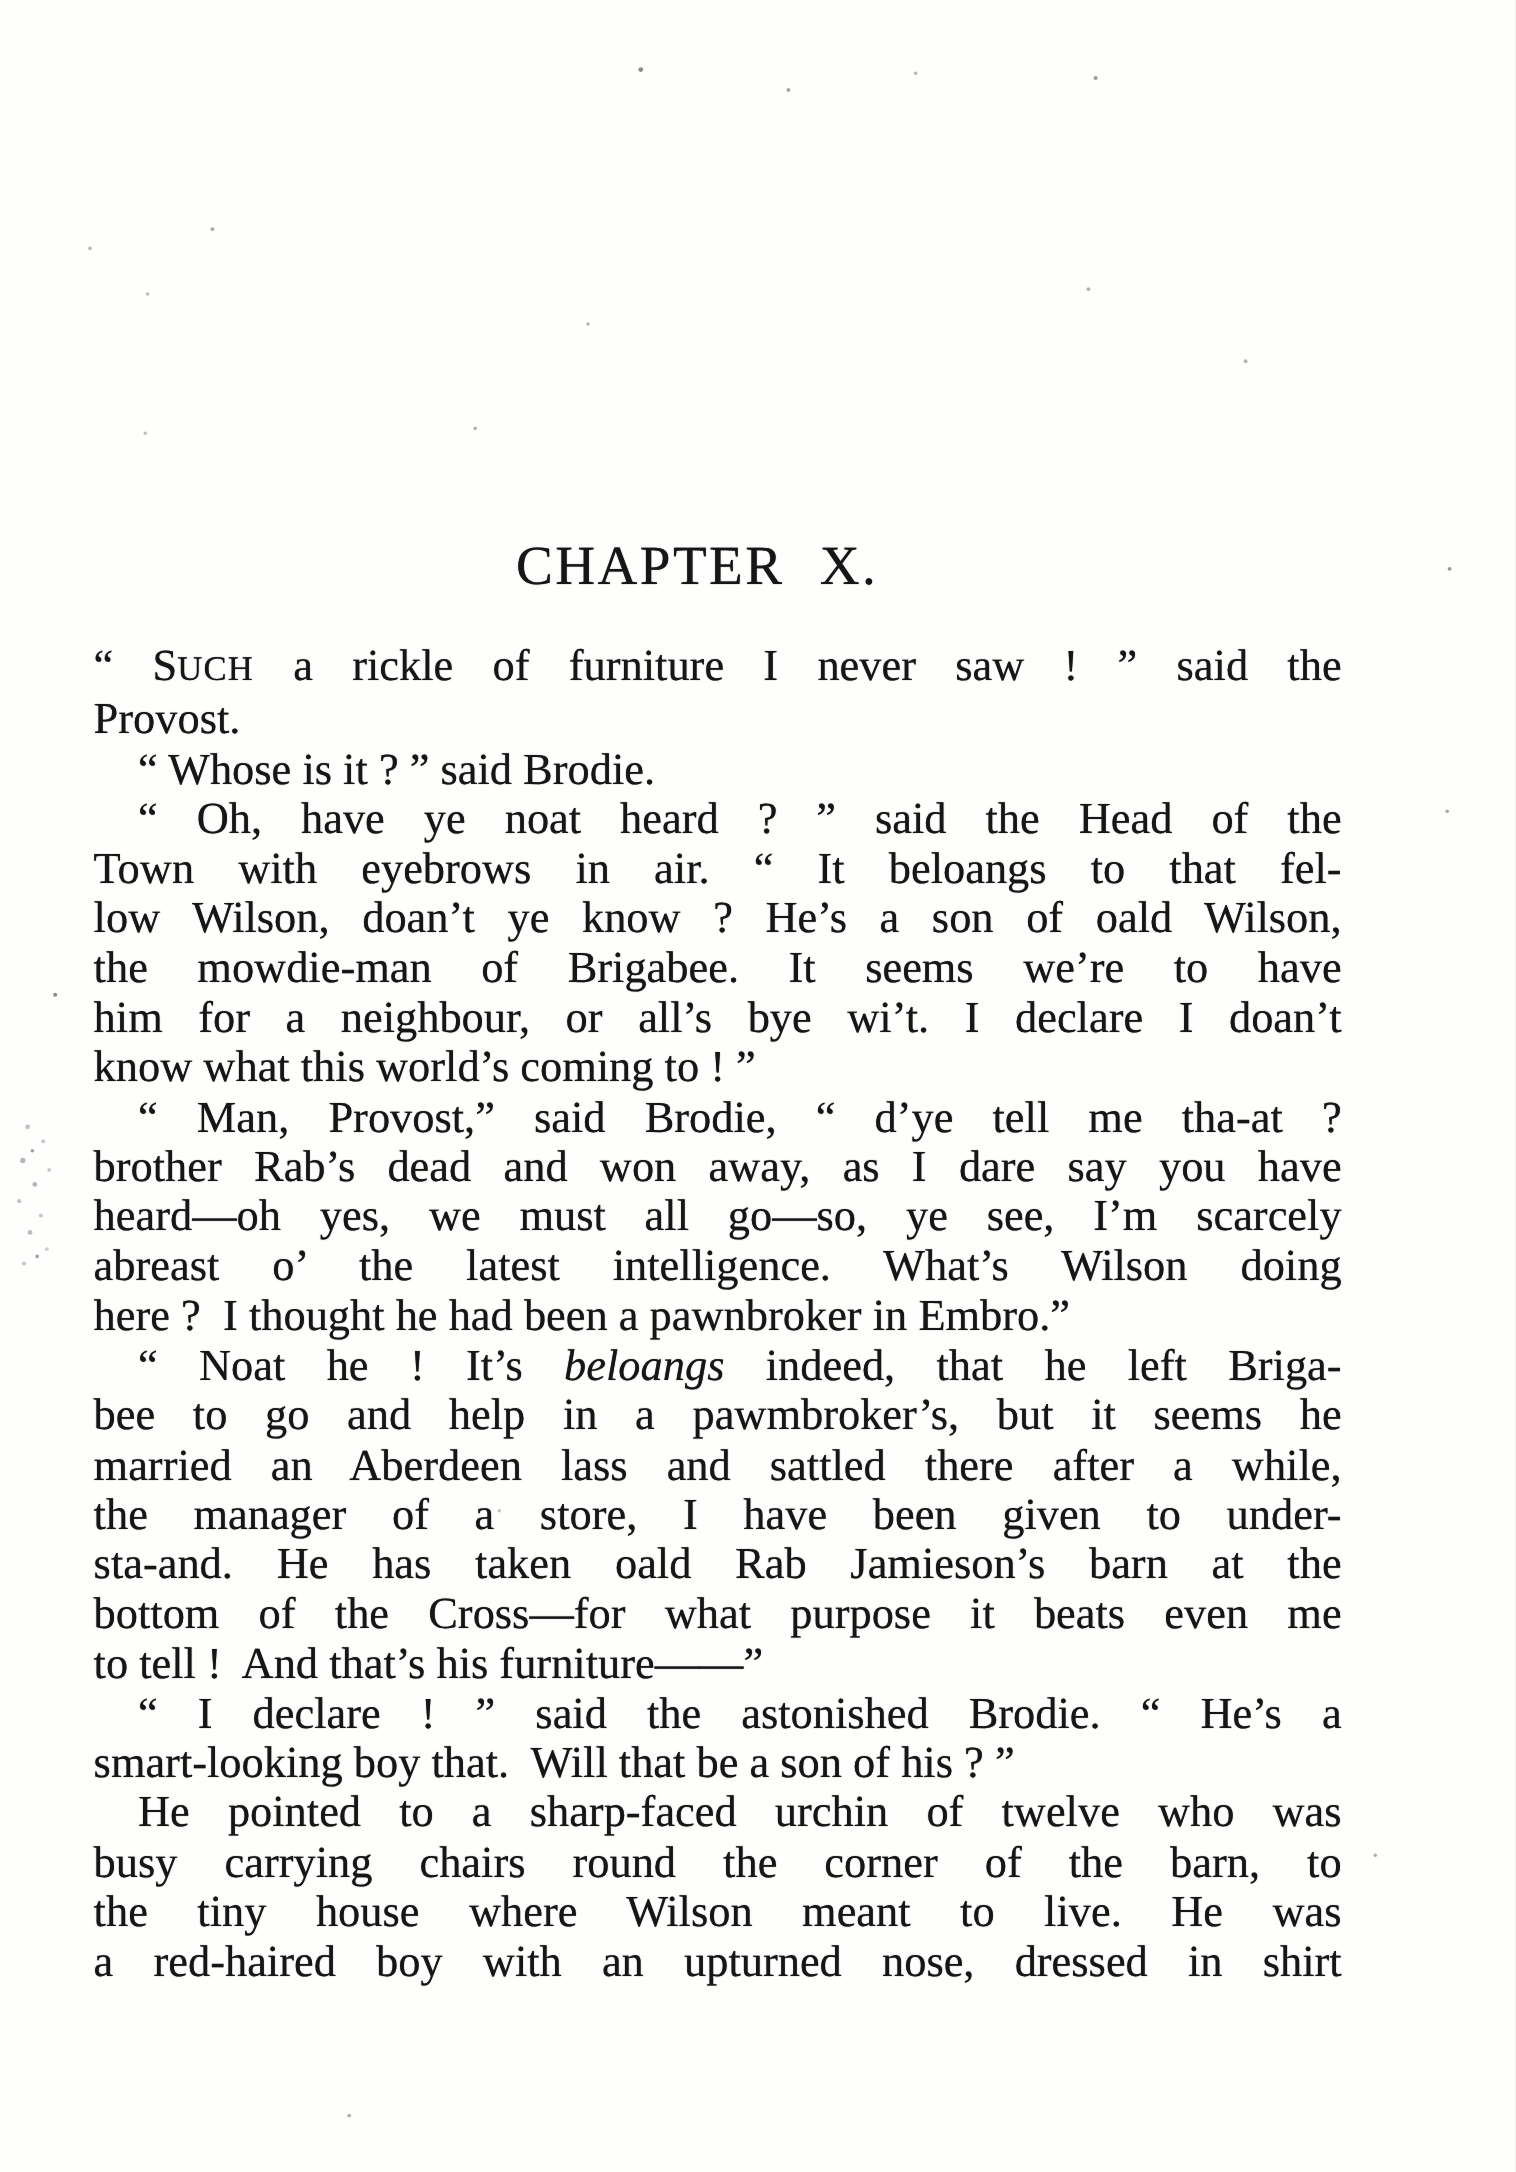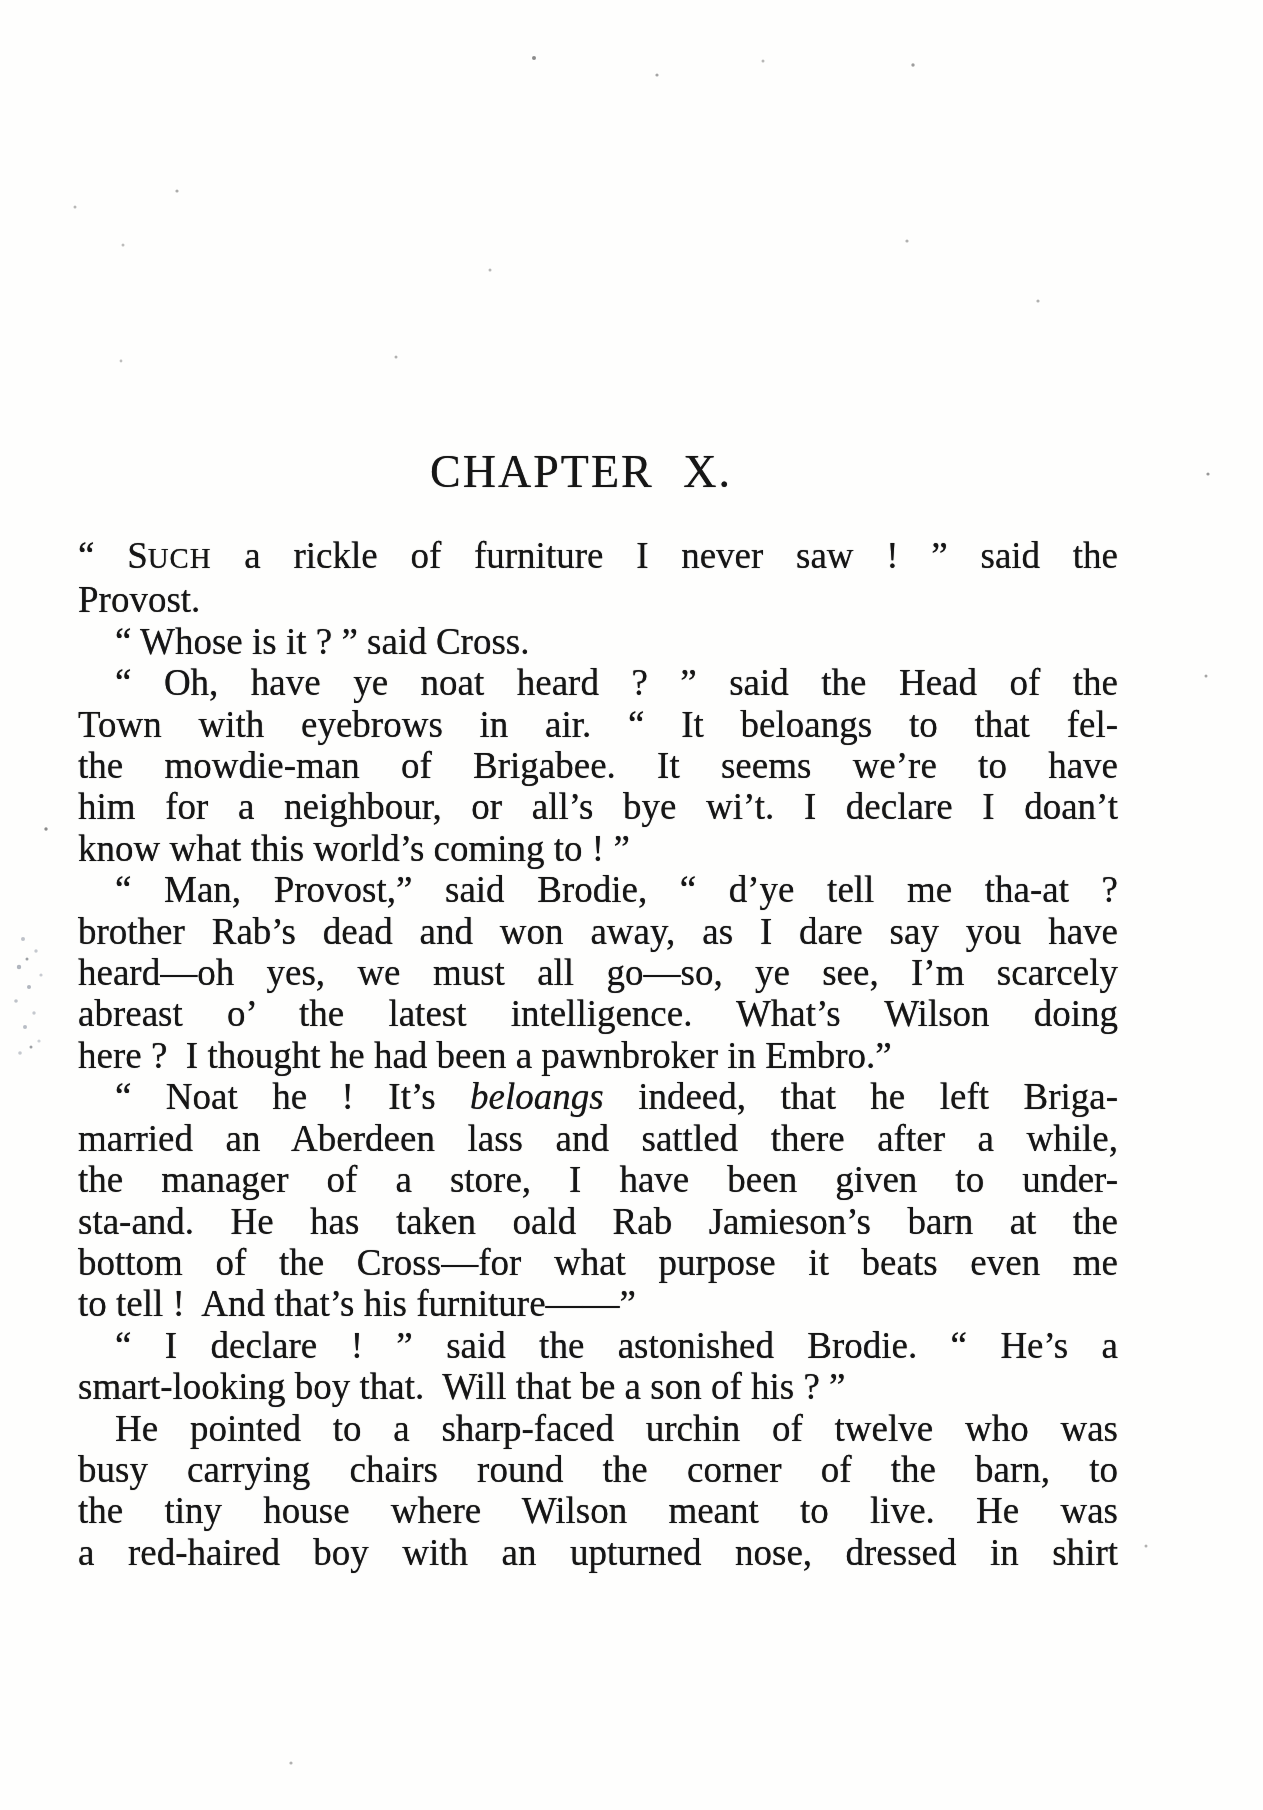--- a/index.html
+++ b/index.html
@@ -94,38 +94,40 @@
 <div class="page">
   <div class="speckles"></div>
   <div class="smudge"></div>
   <div class="chapter-heading">CHAPTER X.</div>
   <div class="text-block">
       <div class="para">
         <div class="line">“ S<span class="sc">UCH</span> a rickle of furniture I never saw ! ” said the</div>
         <div class="line last">Provost.</div>
       </div>
       <div class="para">
-        <div class="line last ind">“ Whose is it ? ” said Cross.</div>
+        <div class="line last ind">“ Whose is it ? ” said Brodie.</div>
       </div>
       <div class="para">
         <div class="line ind">“ Oh, have ye noat heard ? ” said the Head of the</div>
         <div class="line">Town with eyebrows in air.  “ It beloangs to that fel-</div>
+        <div class="line">low Wilson, doan’t ye know ?  He’s a son of oald Wilson,</div>
         <div class="line">the mowdie-man of Brigabee.  It seems we’re to have</div>
         <div class="line">him for a neighbour, or all’s bye wi’t.  I declare I doan’t</div>
         <div class="line last">know what this world’s coming to ! ”</div>
       </div>
       <div class="para">
         <div class="line ind">“ Man, Provost,” said Brodie, “ d’ye tell me tha-at ?</div>
         <div class="line">brother Rab’s dead and won away, as I dare say you have</div>
         <div class="line">heard—oh yes, we must all go—so, ye see, I’m scarcely</div>
         <div class="line">abreast o’ the latest intelligence.  What’s Wilson doing</div>
         <div class="line last">here ?  I thought he had been a pawnbroker in Embro.”</div>
       </div>
       <div class="para">
         <div class="line ind">“ Noat he !  It’s <span class="it">beloangs</span> indeed, that he left Briga-</div>
+        <div class="line">bee to go and help in a pawmbroker’s, but it seems he</div>
         <div class="line">married an Aberdeen lass and sattled there after a while,</div>
         <div class="line">the manager of a store, I have been given to under-</div>
         <div class="line">sta-and.  He has taken oald Rab Jamieson’s barn at the</div>
         <div class="line">bottom of the Cross—for what purpose it beats even me</div>
         <div class="line last">to tell !  And that’s his furniture——”</div>
       </div>
       <div class="para">
         <div class="line ind">“ I declare ! ” said the astonished Brodie.  “ He’s a</div>
         <div class="line last">smart-looking boy that.  Will that be a son of his ? ”</div>
       </div>

